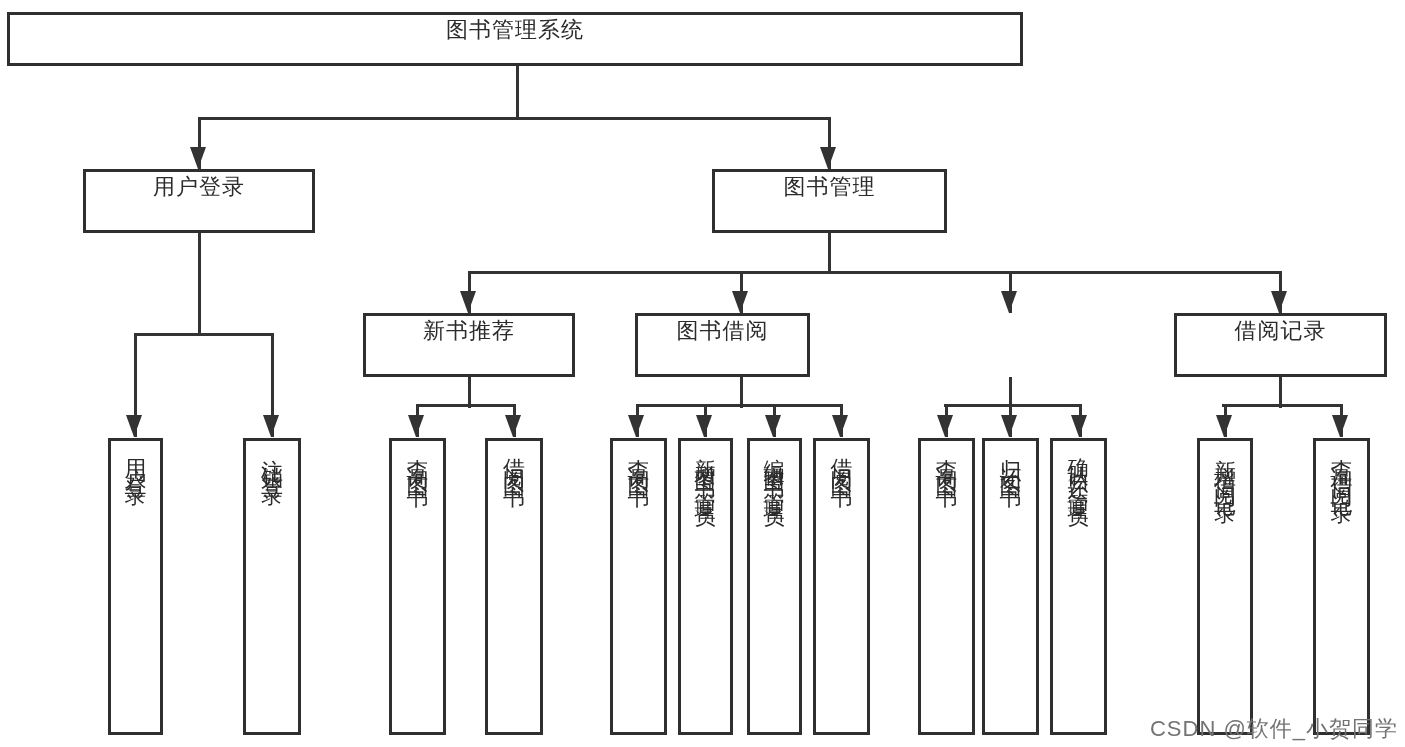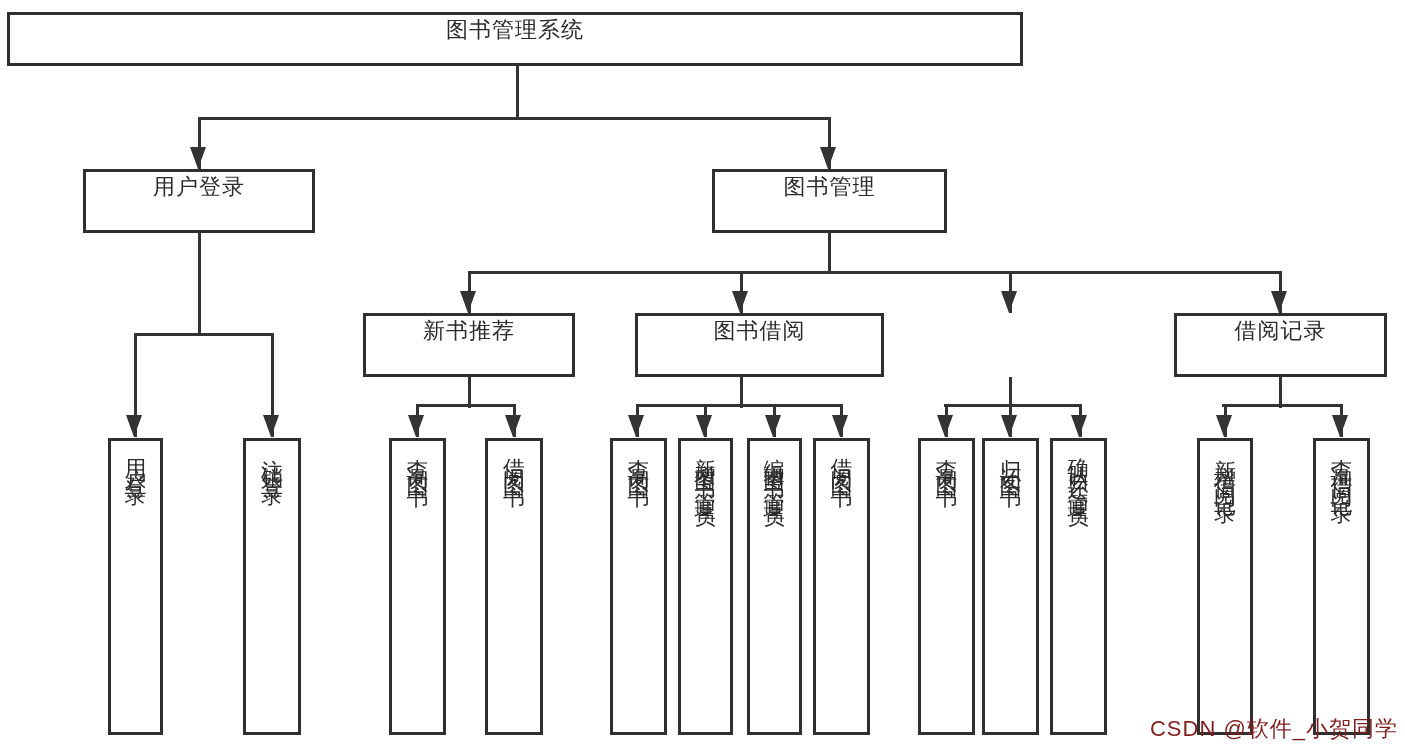--- a/index.html
+++ b/index.html
@@ -19,21 +19,21 @@
   .vbox .vlbl.long{letter-spacing:7px;font-size:21px;}
   .hline{position:absolute;height:3px;background:#333333;}
   .vline{position:absolute;width:3px;background:#333333;}
   .varrow{position:absolute;width:3px;background:#333333;}
   .varrow::after{
     content:"";position:absolute;bottom:0;left:-8px;width:0;height:0;
     border-left:8px solid transparent;border-right:8px solid transparent;
     border-top:22px solid #333333;
   }
   .watermark{
-    position:absolute;top:714px;right:7px;font-size:22px;color:#7f1d1d;
+    position:absolute;top:714px;right:7px;font-size:22px;color:#737373;
     letter-spacing:1px;white-space:nowrap;
   }
 </style>
 </head>
 <body>
 
 <div id="canvas">
 
   <div class="vline" style="left:516px;top:66px;height:54px"></div>
   <div class="hline" style="left:198px;top:117px;width:633px"></div>
@@ -82,21 +82,21 @@
   <div class="box hbox" style="left:83px;top:169px;width:232px;height:64px">
     <span class="lbl">用户登录</span>
   </div>
   <div class="box hbox" style="left:363px;top:313px;width:212px;height:64px">
     <span class="lbl">新书推荐</span>
   </div>
 
   <div class="box hbox" style="left:712px;top:169px;width:235px;height:64px">
     <span class="lbl">图书管理</span>
   </div>
-  <div class="box hbox" style="left:635px;top:313px;width:249px;height:64px">
+  <div class="box hbox" style="left:635px;top:313px;width:175px;height:64px">
     <span class="lbl">图书借阅</span>
   </div>
   <div class="box hbox" style="left:1174px;top:313px;width:213px;height:64px">
     <span class="lbl">借阅记录</span>
   </div>
 
   <div class="box vbox" style="left:108px;top:438px;width:55px;height:297px">
     <span class="vlbl">用户登录</span>
   </div>
   <div class="box vbox" style="left:243px;top:438px;width:58px;height:297px">

